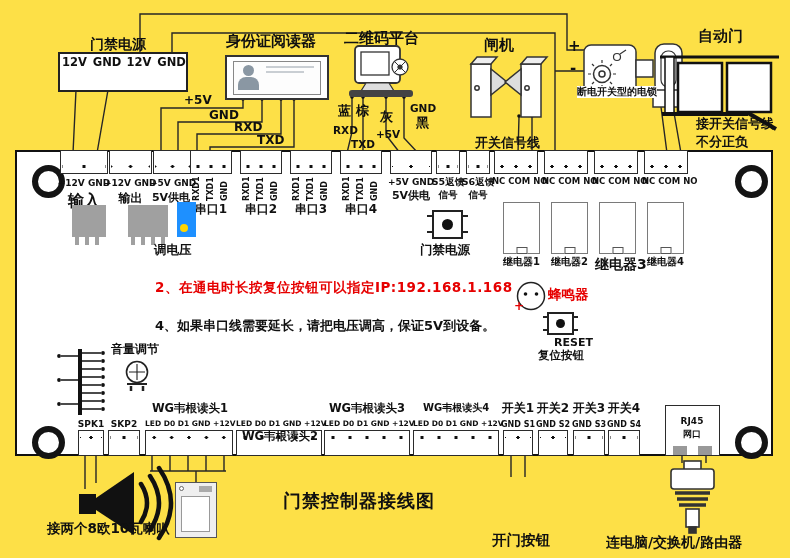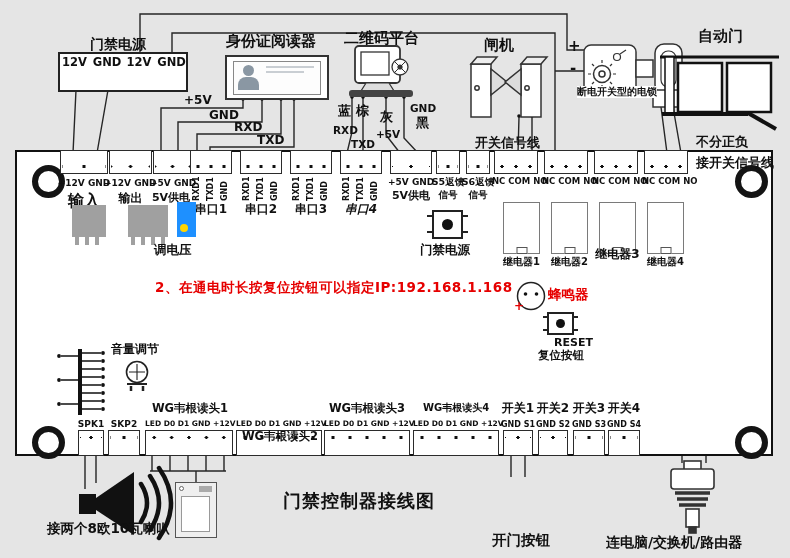--- a/index.html
+++ b/index.html
@@ -1,16 +1,16 @@
 <!DOCTYPE html>
 <html><head>
 <meta charset="utf-8">
 <style>
   html,body{margin:0;padding:0;background:#fff;}
-  .canvas{position:relative;width:790px;height:558px;background:#e5e5e5;overflow:hidden;
+  .canvas{position:relative;width:790px;height:558px;background:#fde047;overflow:hidden;
           font-family:"DejaVu Sans","Liberation Sans",sans-serif;color:#101010;}
   .b{position:absolute;box-sizing:border-box;}
   .lbl{position:absolute;font-weight:bold;white-space:nowrap;text-align:center;line-height:1.15;color:#101010;}
   .blk{position:absolute;box-sizing:border-box;border:1.5px solid #2b2b2b;background:#fff;}
   .pins{position:absolute;left:1px;right:1px;bottom:3px;height:7px;background-repeat:repeat-x;background-position:center;
         background-image:radial-gradient(circle 1.6px,#111 96%,rgba(0,0,0,0) 100%);}
   .vpins{position:absolute;display:flex;justify-content:space-around;height:25px;}
   .vpin{writing-mode:vertical-rl;transform:rotate(180deg);font-size:8px;font-weight:bold;line-height:1;}
   .hole{position:absolute;width:21px;height:21px;border:6.5px solid #141414;border-radius:50%;background:#fff;}
   .relay{position:absolute;border:1.5px solid #7a7a7a;background:#fff;box-sizing:border-box;}
@@ -221,21 +221,21 @@
   <div class="lbl" style="left:416px;top:116px;font-size:13px;">黑</div>
 
   <div class="lbl" style="left:484px;top:37px;font-size:15px;">闸机</div>
   <div class="lbl" style="left:475px;top:136px;font-size:13px;">开关信号线</div>
 
   <div class="lbl" style="left:568px;top:38px;font-size:15px;">+</div>
   <div class="lbl" style="left:570px;top:60px;font-size:15px;">-</div>
   <div class="lbl" style="left:577px;top:86px;font-size:10px;background:#fff;">断电开关型的电锁</div>
 
   <div class="lbl" style="left:698px;top:28px;font-size:15px;">自动门</div>
-  <div class="lbl" style="left:696px;top:117px;font-size:13px;margin-top:39px;">接开关信号线</div>
+  <div class="lbl" style="left:696px;top:117px;font-size:13px;">接开关信号线</div>
   <div class="lbl" style="left:696px;top:135px;font-size:13px;">不分正负</div>
 
   <div class="blk" style="left:60px;top:150px;width:48px;height:24px;">
       <i class="pins" style="background-size:23px 7px;"></i>
     </div>
   <div class="blk" style="left:109px;top:150px;width:43px;height:24px;">
       <i class="pins" style="background-size:20px 7px;"></i>
     </div>
   <div class="blk" style="left:153px;top:150px;width:39px;height:24px;">
       <i class="pins" style="background-size:18px 7px;"></i>
@@ -297,21 +297,21 @@
     <span class="vpin">GND</span>
   </div>
   <div class="vpins" style="left:340px;top:176px;width:42px;">
     <span class="vpin">RXD1</span>
     <span class="vpin">TXD1</span>
     <span class="vpin">GND</span>
   </div>
   <div class="lbl" style="left:190px;top:203px;width:42px;font-size:12px;">串口1</div>
   <div class="lbl" style="left:240px;top:203px;width:42px;font-size:12px;">串口2</div>
   <div class="lbl" style="left:290px;top:203px;width:42px;font-size:12px;">串口3</div>
-  <div class="lbl" style="left:340px;top:203px;width:42px;font-size:12px;font-style:italic;">串口4</div>
+  <div class="lbl" style="left:340px;top:203px;width:42px;font-size:12px;">串口4</div>
 
   <div class="lbl" style="left:388px;top:177px;width:46px;font-size:9px;">+5V GND</div>
   <div class="lbl" style="left:386px;top:190px;width:50px;font-size:11px;">5V供电</div>
   <div class="lbl" style="left:429px;top:177px;width:38px;font-size:9.5px;">S5返馈</div>
   <div class="lbl" style="left:429px;top:190px;width:38px;font-size:9.5px;">信号</div>
   <div class="lbl" style="left:459px;top:177px;width:38px;font-size:9.5px;">S6返馈</div>
   <div class="lbl" style="left:459px;top:190px;width:38px;font-size:9.5px;">信号</div>
   <div class="lbl" style="left:492px;top:177px;width:48px;font-size:8.5px;">NC COM NO</div>
   <div class="lbl" style="left:542px;top:177px;width:48px;font-size:8.5px;">NC COM NO</div>
   <div class="lbl" style="left:592px;top:177px;width:48px;font-size:8.5px;">NC COM NO</div>
@@ -324,36 +324,37 @@
       <span class="tab"></span>
     </div>
   <div class="relay" style="left:599px;top:202px;width:37px;height:52px;">
       <span class="tab"></span>
     </div>
   <div class="relay" style="left:647px;top:202px;width:37px;height:52px;">
       <span class="tab"></span>
     </div>
   <div class="lbl" style="left:499px;top:256px;width:45px;font-size:10px;">继电器1</div>
   <div class="lbl" style="left:547px;top:256px;width:45px;font-size:10px;">继电器2</div>
-  <div class="lbl" style="left:595px;top:248px;width:45px;font-size:12px;">继电器3</div>
+  <div class="lbl" style="left:595px;top:256px;width:45px;font-size:14px;">继电器3</div>
   <div class="lbl" style="left:643px;top:256px;width:45px;font-size:10px;">继电器4</div>
 
   <div class="reg" style="left:72px;top:205px;width:34px;height:32px;">
       <span class="legs"></span>
     </div>
   <div class="reg" style="left:128px;top:205px;width:40px;height:32px;">
       <span class="legs"></span>
     </div>
   <div class="b" style="left:177px;top:202px;width:19px;height:35px;background:#1e90ff;">
     <span class="b" style="left:3px;top:22px;width:8px;height:8px;border-radius:50%;background:#ffd400;"></span>
   </div>
   <div class="lbl" style="left:154px;top:243px;font-size:12.5px;">调电压</div>
   <div class="lbl" style="left:420px;top:243px;font-size:12.5px;">门禁电源</div>
 
   <div class="lbl red" style="left:155px;top:280px;font-size:13.5px;text-align:right;letter-spacing:0.5px;">2、在通电时长按复位按钮可以指定IP:192.168.1.168</div>
+  <div class="lbl" style="left:155px;top:319px;font-size:13px;text-align:left;">4、如果串口线需要延长，请把电压调高，保证5V到设备。</div>
 
   <div class="lbl red" style="left:514px;top:300px;font-size:12px;">+</div>
   <div class="lbl red" style="left:548px;top:287px;font-size:13.5px;">蜂鸣器</div>
   <div class="lbl" style="left:554px;top:337px;font-size:11px;">RESET</div>
   <div class="lbl" style="left:538px;top:349px;font-size:11.5px;">复位按钮</div>
   <div class="lbl" style="left:111px;top:343px;font-size:12px;">音量调节</div>
 
   <div class="blk" style="left:78px;top:430px;width:26px;height:26px;">
       <i class="pins" style="background-size:12px 7px;top:3px;bottom:auto;"></i>
     </div>
@@ -377,20 +378,26 @@
     </div>
   <div class="blk" style="left:538px;top:430px;width:30px;height:26px;">
       <i class="pins" style="background-size:14px 7px;top:3px;bottom:auto;"></i>
     </div>
   <div class="blk" style="left:573px;top:430px;width:32px;height:26px;">
       <i class="pins" style="background-size:15px 7px;top:3px;bottom:auto;"></i>
     </div>
   <div class="blk" style="left:608px;top:430px;width:32px;height:26px;">
       <i class="pins" style="background-size:15px 7px;top:3px;bottom:auto;"></i>
     </div>
+  <div class="blk" style="left:665px;top:405px;width:55px;height:51px;">
+    <div class="lbl" style="left:0;top:10px;width:52px;font-size:9px;">RJ45</div>
+    <div class="lbl" style="left:0;top:23px;width:52px;font-size:9px;">网口</div>
+    <span class="b" style="left:7px;bottom:0;width:14px;height:9px;background:#999;"></span>
+    <span class="b" style="left:32px;bottom:0;width:14px;height:9px;background:#999;"></span>
+  </div>
 
   <div class="lbl" style="left:71px;top:419px;width:40px;font-size:9px;">SPK1</div>
   <div class="lbl" style="left:104px;top:419px;width:40px;font-size:9px;">SKP2</div>
   <div class="lbl" style="left:151px;top:402px;width:78px;font-size:11.5px;">WG韦根读头1</div>
   <div class="lbl" style="left:241px;top:402px;width:78px;font-size:11.5px;margin-top:28px;">WG韦根读头2</div>
   <div class="lbl" style="left:328px;top:402px;width:78px;font-size:11.5px;">WG韦根读头3</div>
   <div class="lbl" style="left:417px;top:402px;width:78px;font-size:10px;">WG韦根读头4</div>
   <div class="lbl" style="left:145px;top:420px;width:88px;font-size:7.5px;">LED D0 D1 GND +12V</div>
   <div class="lbl" style="left:236px;top:420px;width:86px;font-size:7.5px;">LED D0 D1 GND +12V</div>
   <div class="lbl" style="left:324px;top:420px;width:86px;font-size:7.5px;">LED D0 D1 GND +12V</div>

